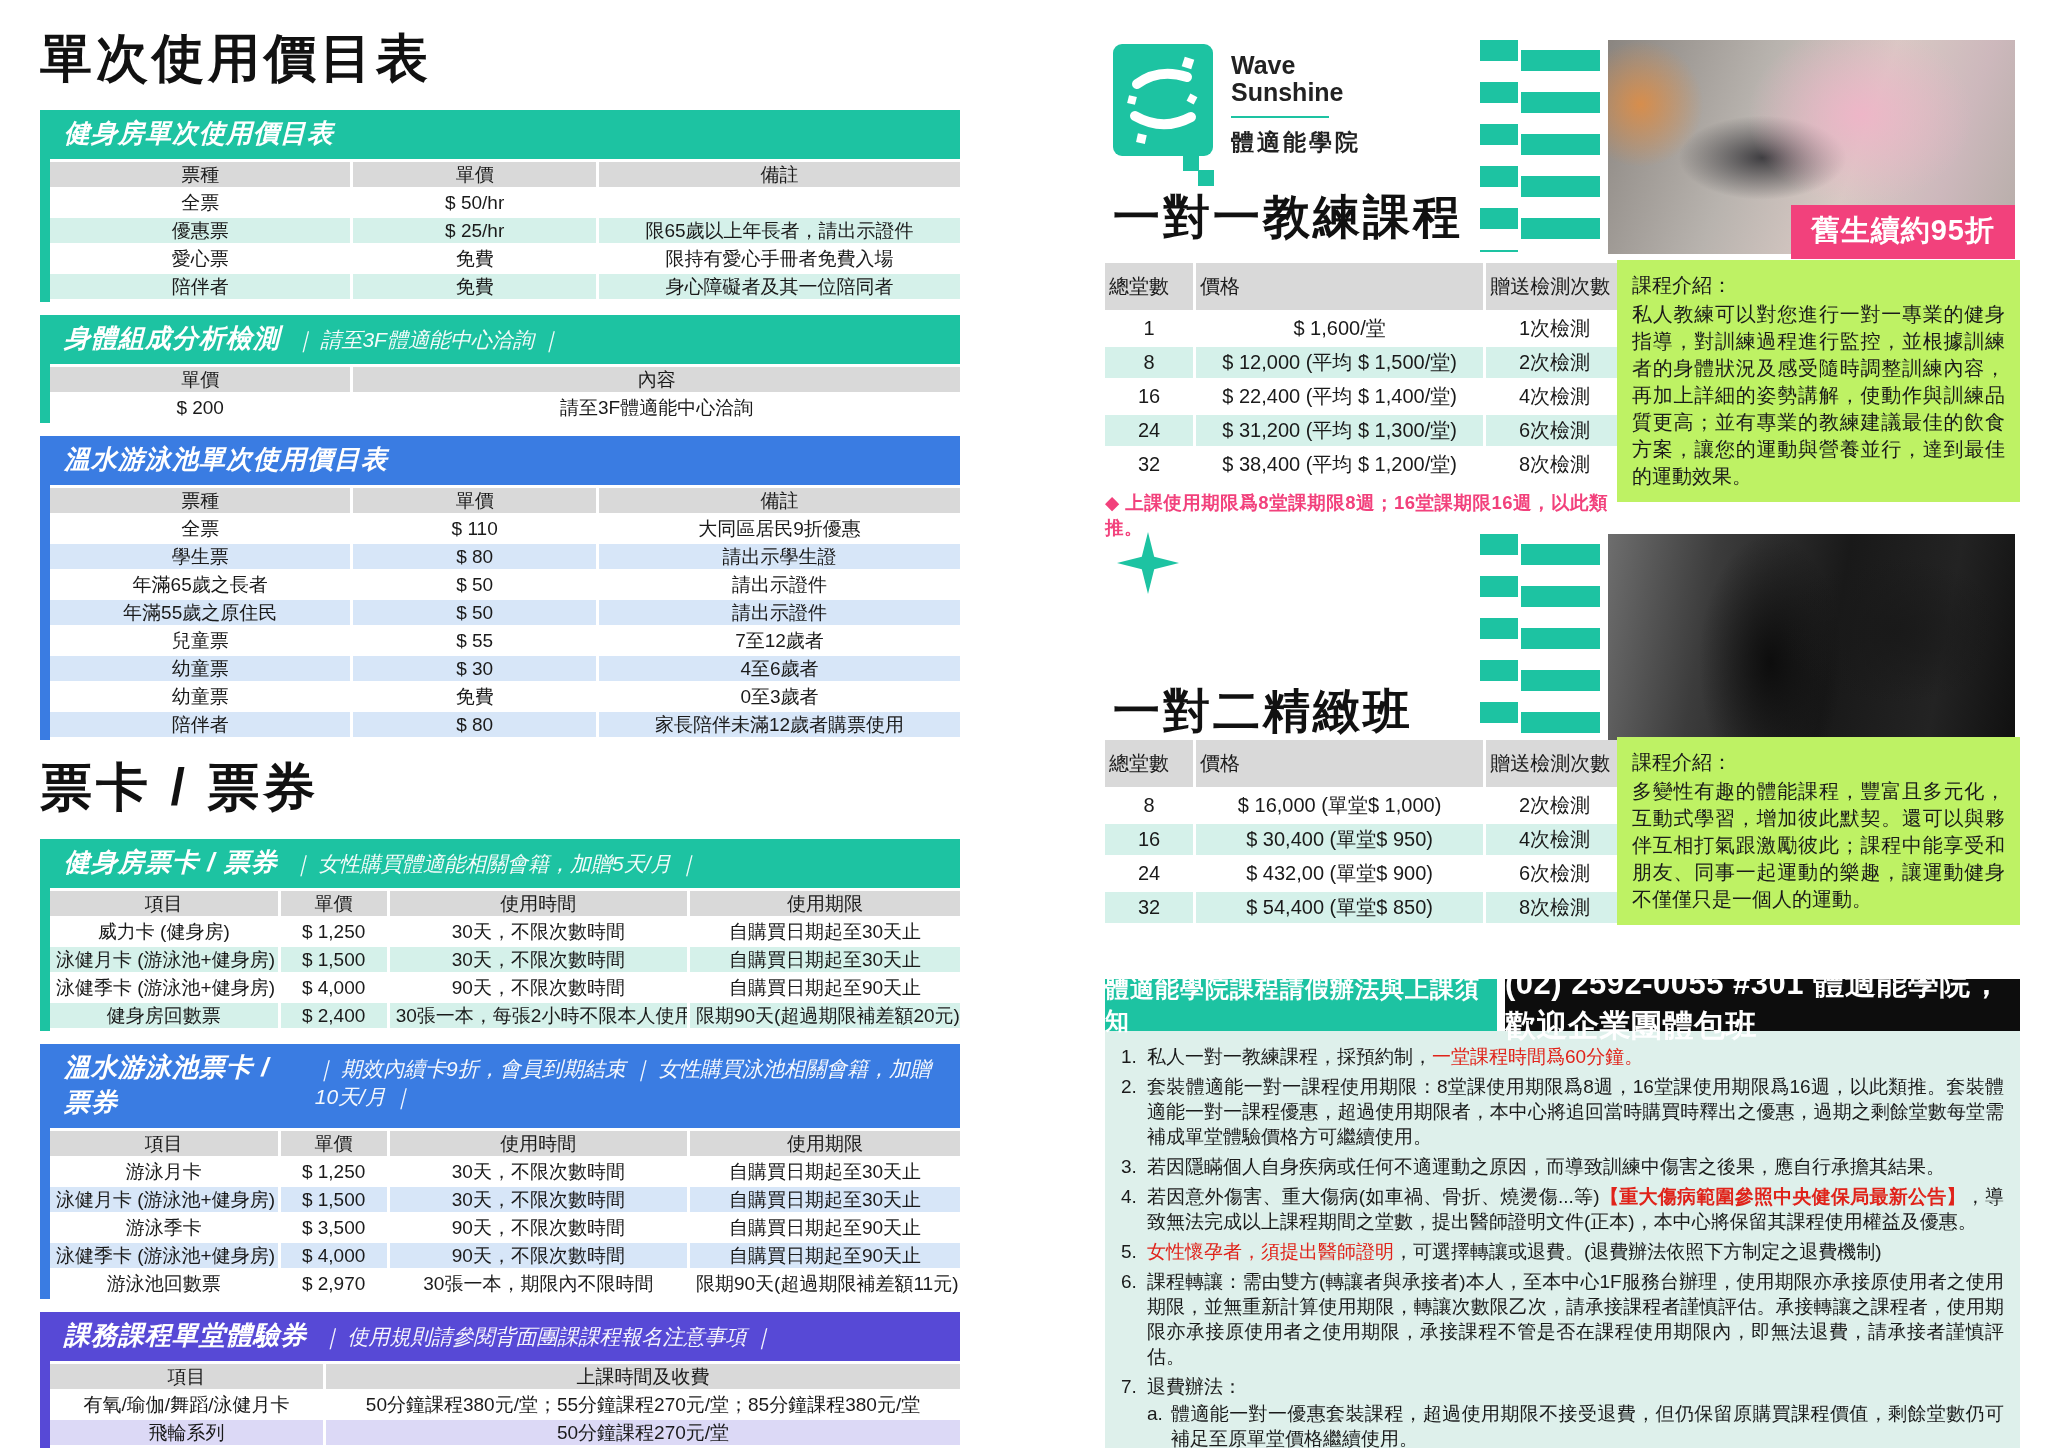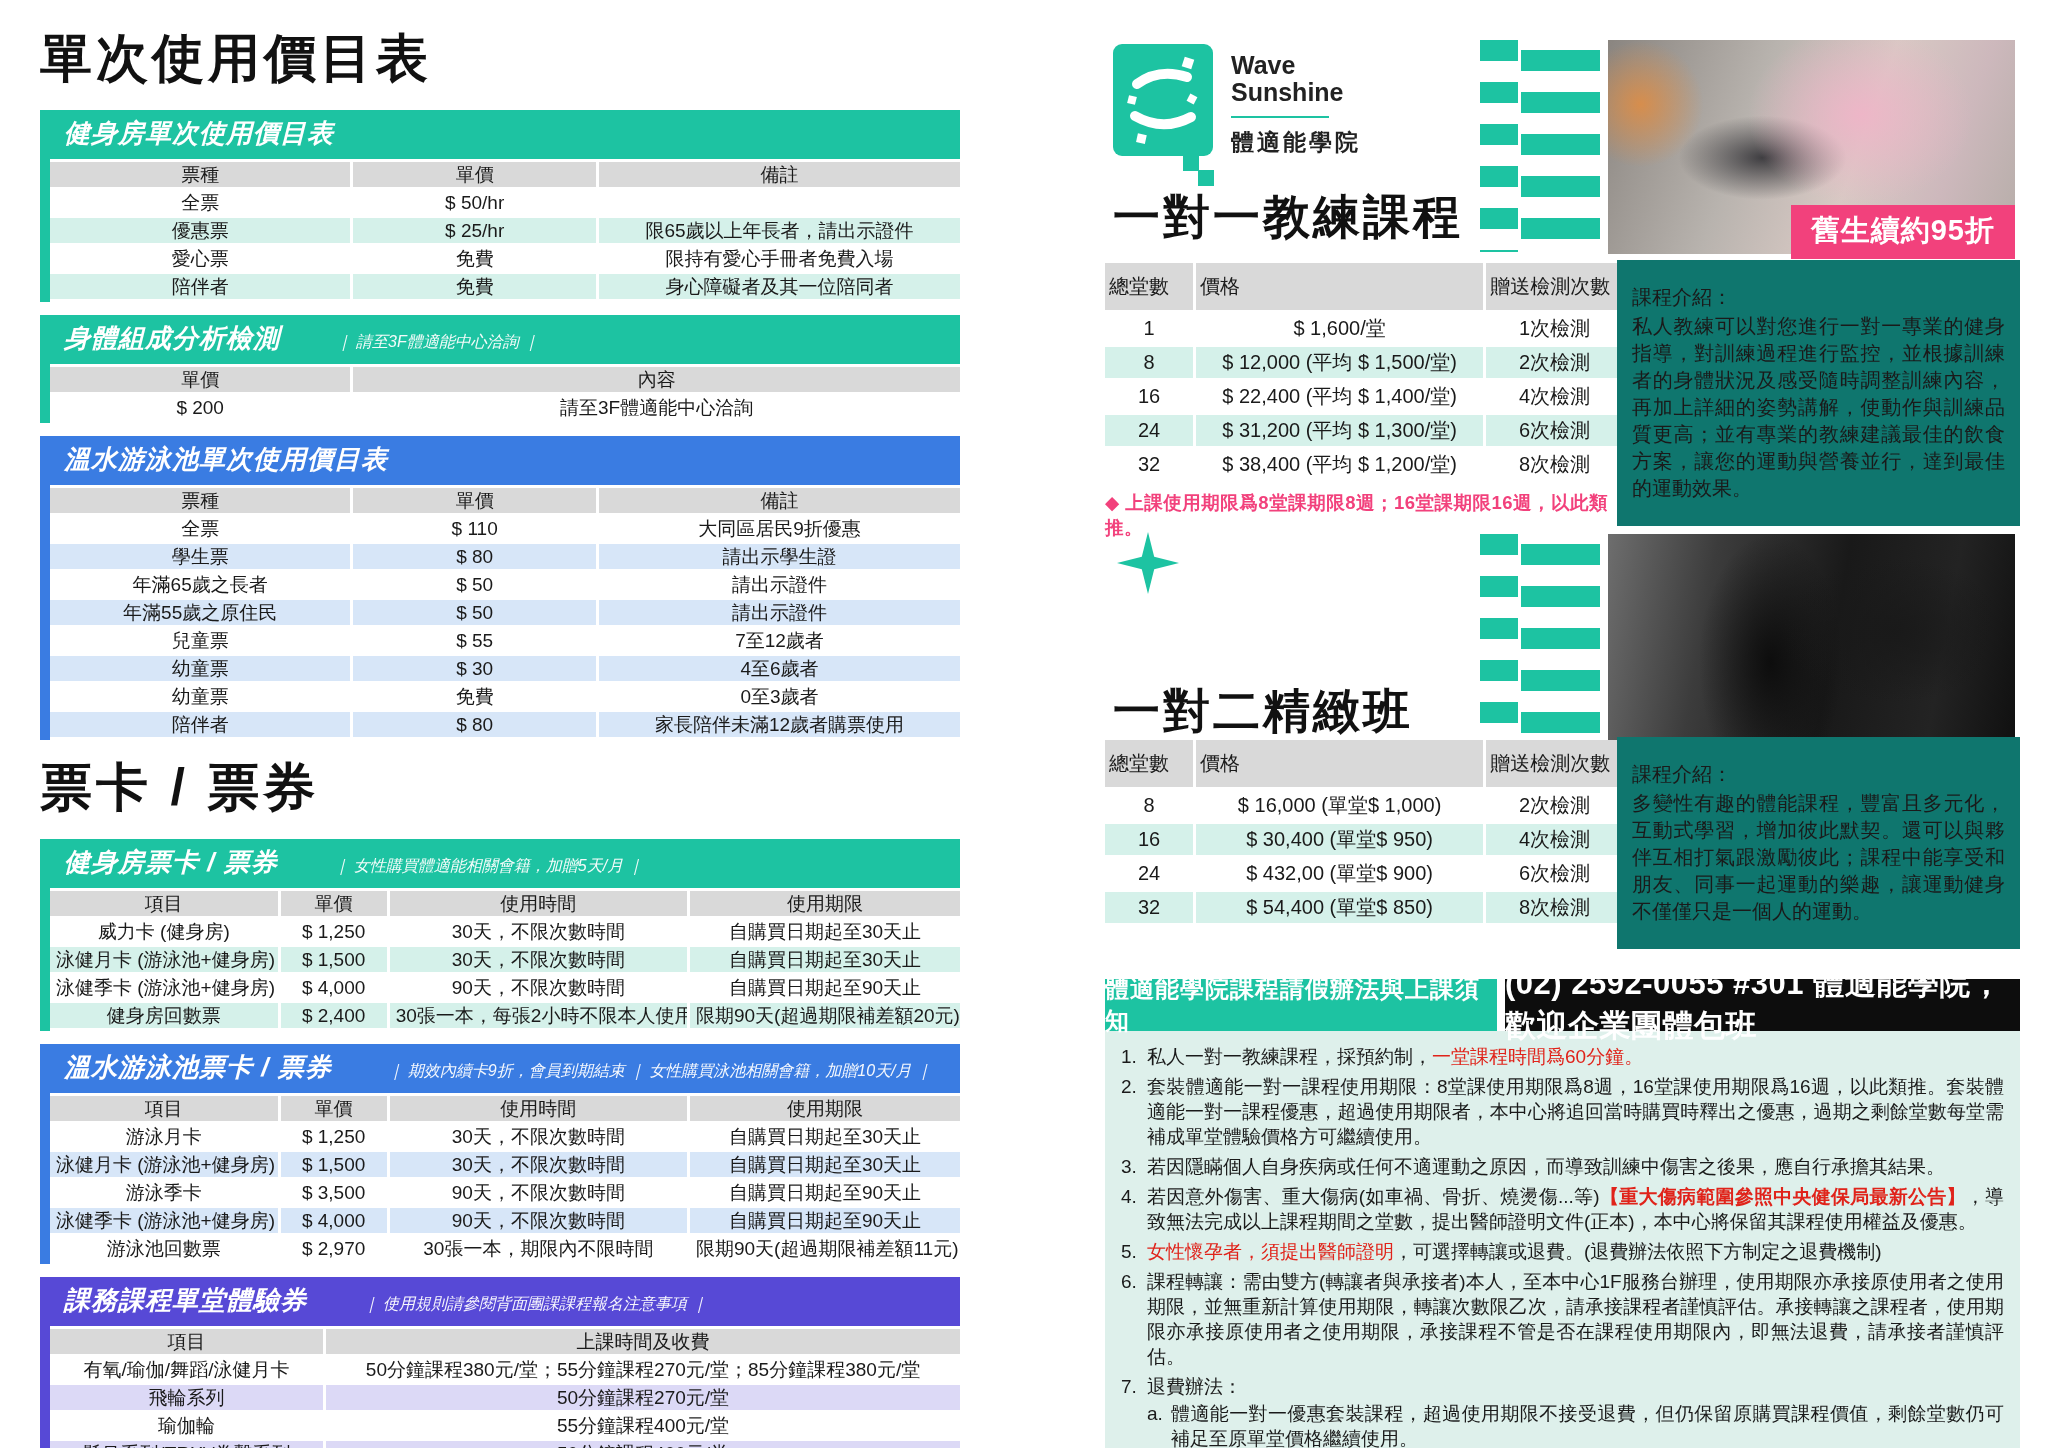--- a/index.html
+++ b/index.html
@@ -17,21 +17,21 @@
   .left{position:absolute; left:40px; top:24px; width:920px;}
   .section-title{font-size:52px; font-weight:900; letter-spacing:4px; color:#111; margin:0 0 16px;}
   .section-title.second{margin-top:10px;}
 
   .ptable{border-left:10px solid var(--accent); margin-bottom:13px;}
   .ptable.teal{--accent:var(--teal); --tint:var(--teal-tint);}
   .ptable.blue{--accent:var(--blue); --tint:var(--blue-tint);}
   .ptable.purple{--accent:var(--purple); --tint:var(--purple-tint);}
   .ptable-head{background:var(--accent); color:#fff; padding:6px 14px 8px; display:flex; align-items:baseline; gap:14px; min-height:40px;font-style:italic;}
   .ptable-title{font-size:26px; font-weight:800; letter-spacing:1px;}
-  .ptable-sub{font-size:16px; font-weight:400; opacity:.95;margin-left:42px;}
+  .ptable-sub{font-size:21px; font-weight:400; opacity:.95;}
   .ptable-grid{width:100%; border-collapse:separate; border-spacing:0 3px; table-layout:fixed;}
   .ptable-grid th{background:var(--gray); font-weight:500; font-size:19px; padding:2px 6px; text-align:center; height:24px; line-height:21px;}
   .ptable-grid td{font-size:19px; padding:2px 6px; text-align:center; height:24px; line-height:21px; overflow:hidden; white-space:nowrap;}
   .ptable-grid th+th, .ptable-grid td+td{border-left:3px solid #fff;}
   .ptable-grid tbody tr:nth-child(even) td{background:var(--tint);}
 
   
   .right{position:absolute; left:1105px; top:36px; width:915px;}
   .course{position:relative;}
   .course.c1{height:494px;}
@@ -76,21 +76,21 @@
   .c1 .ctable-wrap{top:224px;}
   .c2 .ctable-wrap{top:207px;}
   .ctable{width:100%; border-collapse:separate; border-spacing:0 3px; table-layout:fixed;}
   .ctable th{background:var(--gray); font-weight:500; font-size:20px; text-align:left; height:26px; padding:10px 4px;}
   .ctable td{font-size:20px; text-align:center; height:26px; padding:2px 4px; white-space:nowrap; overflow:hidden;}
   .ctable th+th, .ctable td+td{border-left:3px solid #fff;}
   .ctable tbody tr:nth-child(even) td{background:var(--teal-tint);}
 
   .pink-note{margin-top:7px; color:var(--pink); font-size:18.5px; font-weight:600; letter-spacing:.5px;}
 
-  .desc{position:absolute; left:512px; width:403px; background:#0f766e; padding:24px 15px; }
+  .desc{position:absolute; left:512px; width:403px; background:#bef264; padding:12px 15px; }
   .c1 .desc{top:224px;}
   .c2 .desc{top:207px;}
   .desc-title{font-size:20px; margin-bottom:2px;}
   .desc-text{font-size:20px; line-height:27px; text-align:justify;}
 
   
   .rules{position:relative; margin-top:0;}
   .rules-head{display:flex; gap:8px; height:52px;}
   .rules-title{width:392px; background:var(--teal); color:#fff; font-size:24px; font-weight:800;
     display:flex; align-items:center; justify-content:center; letter-spacing:1px;}

